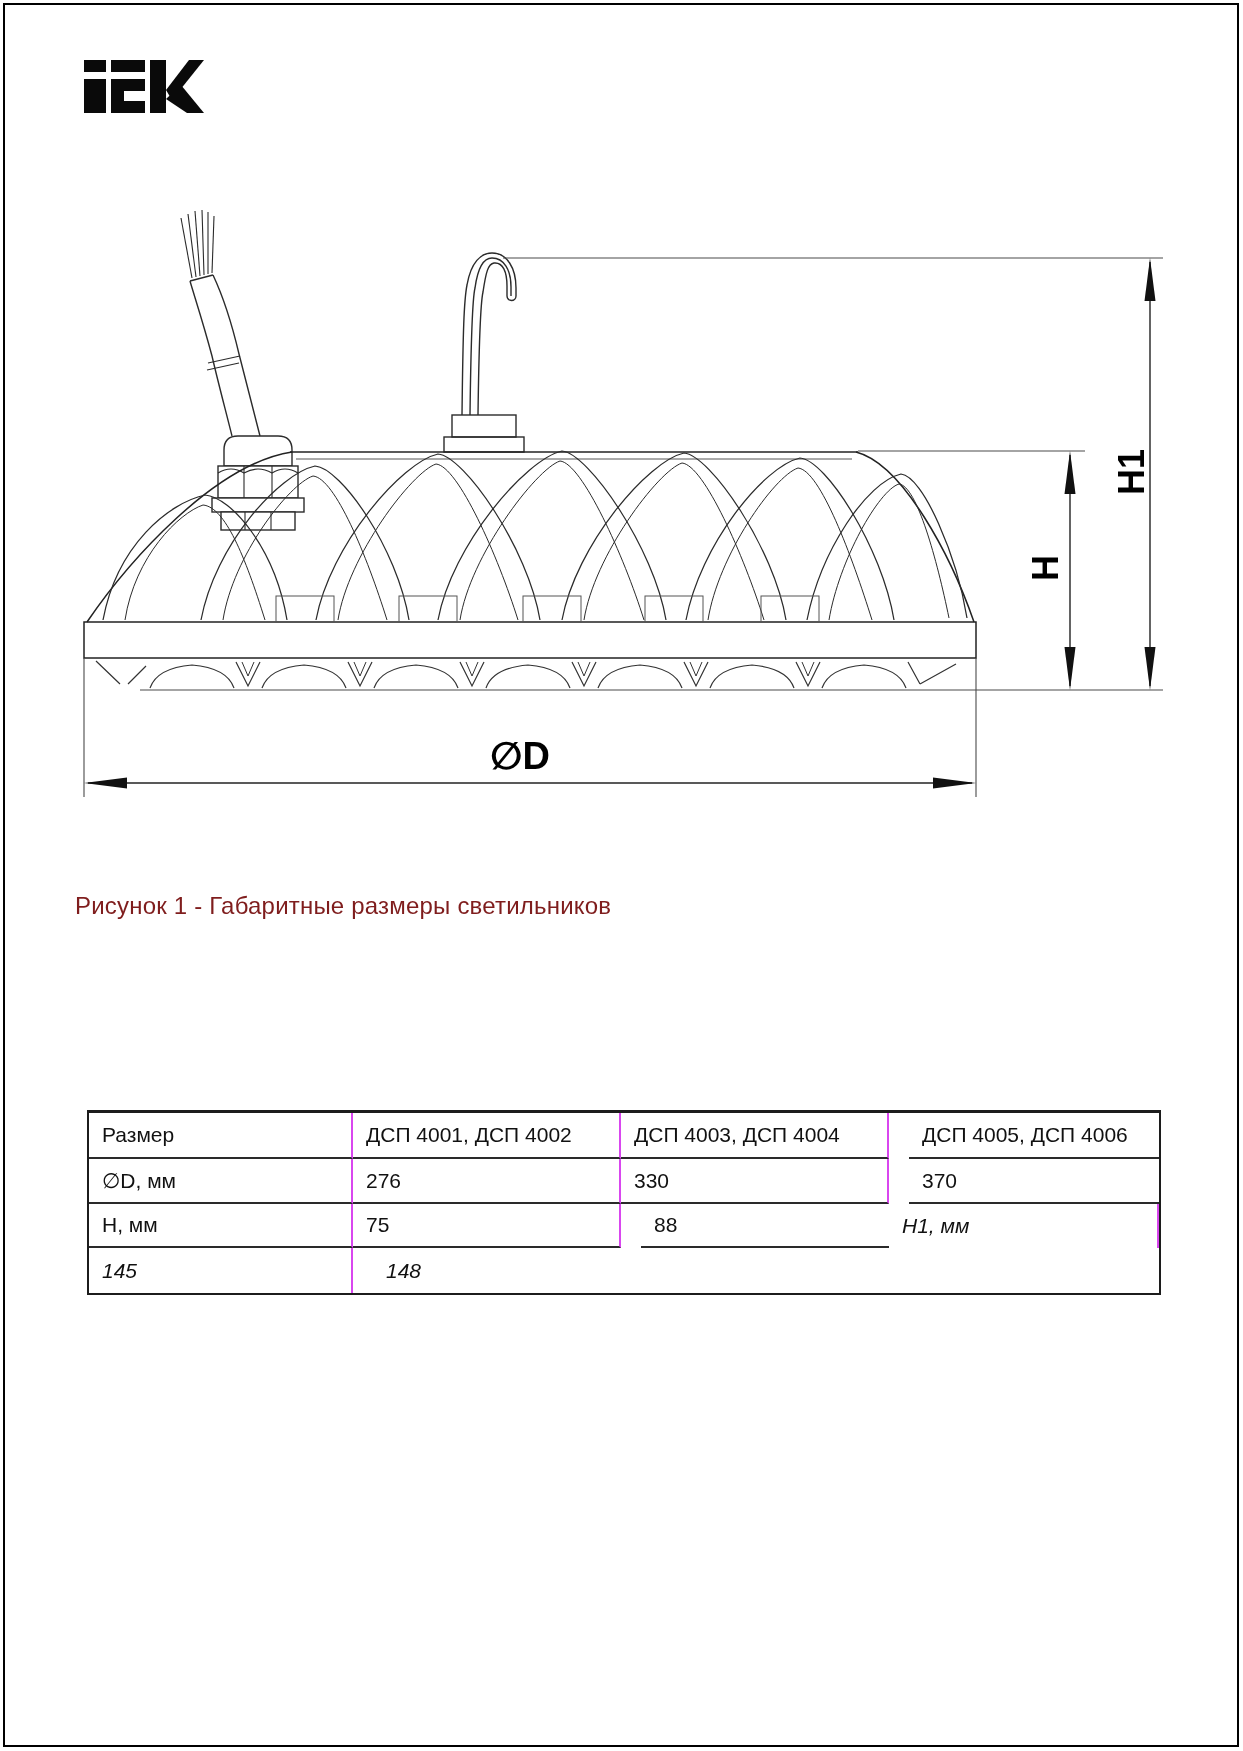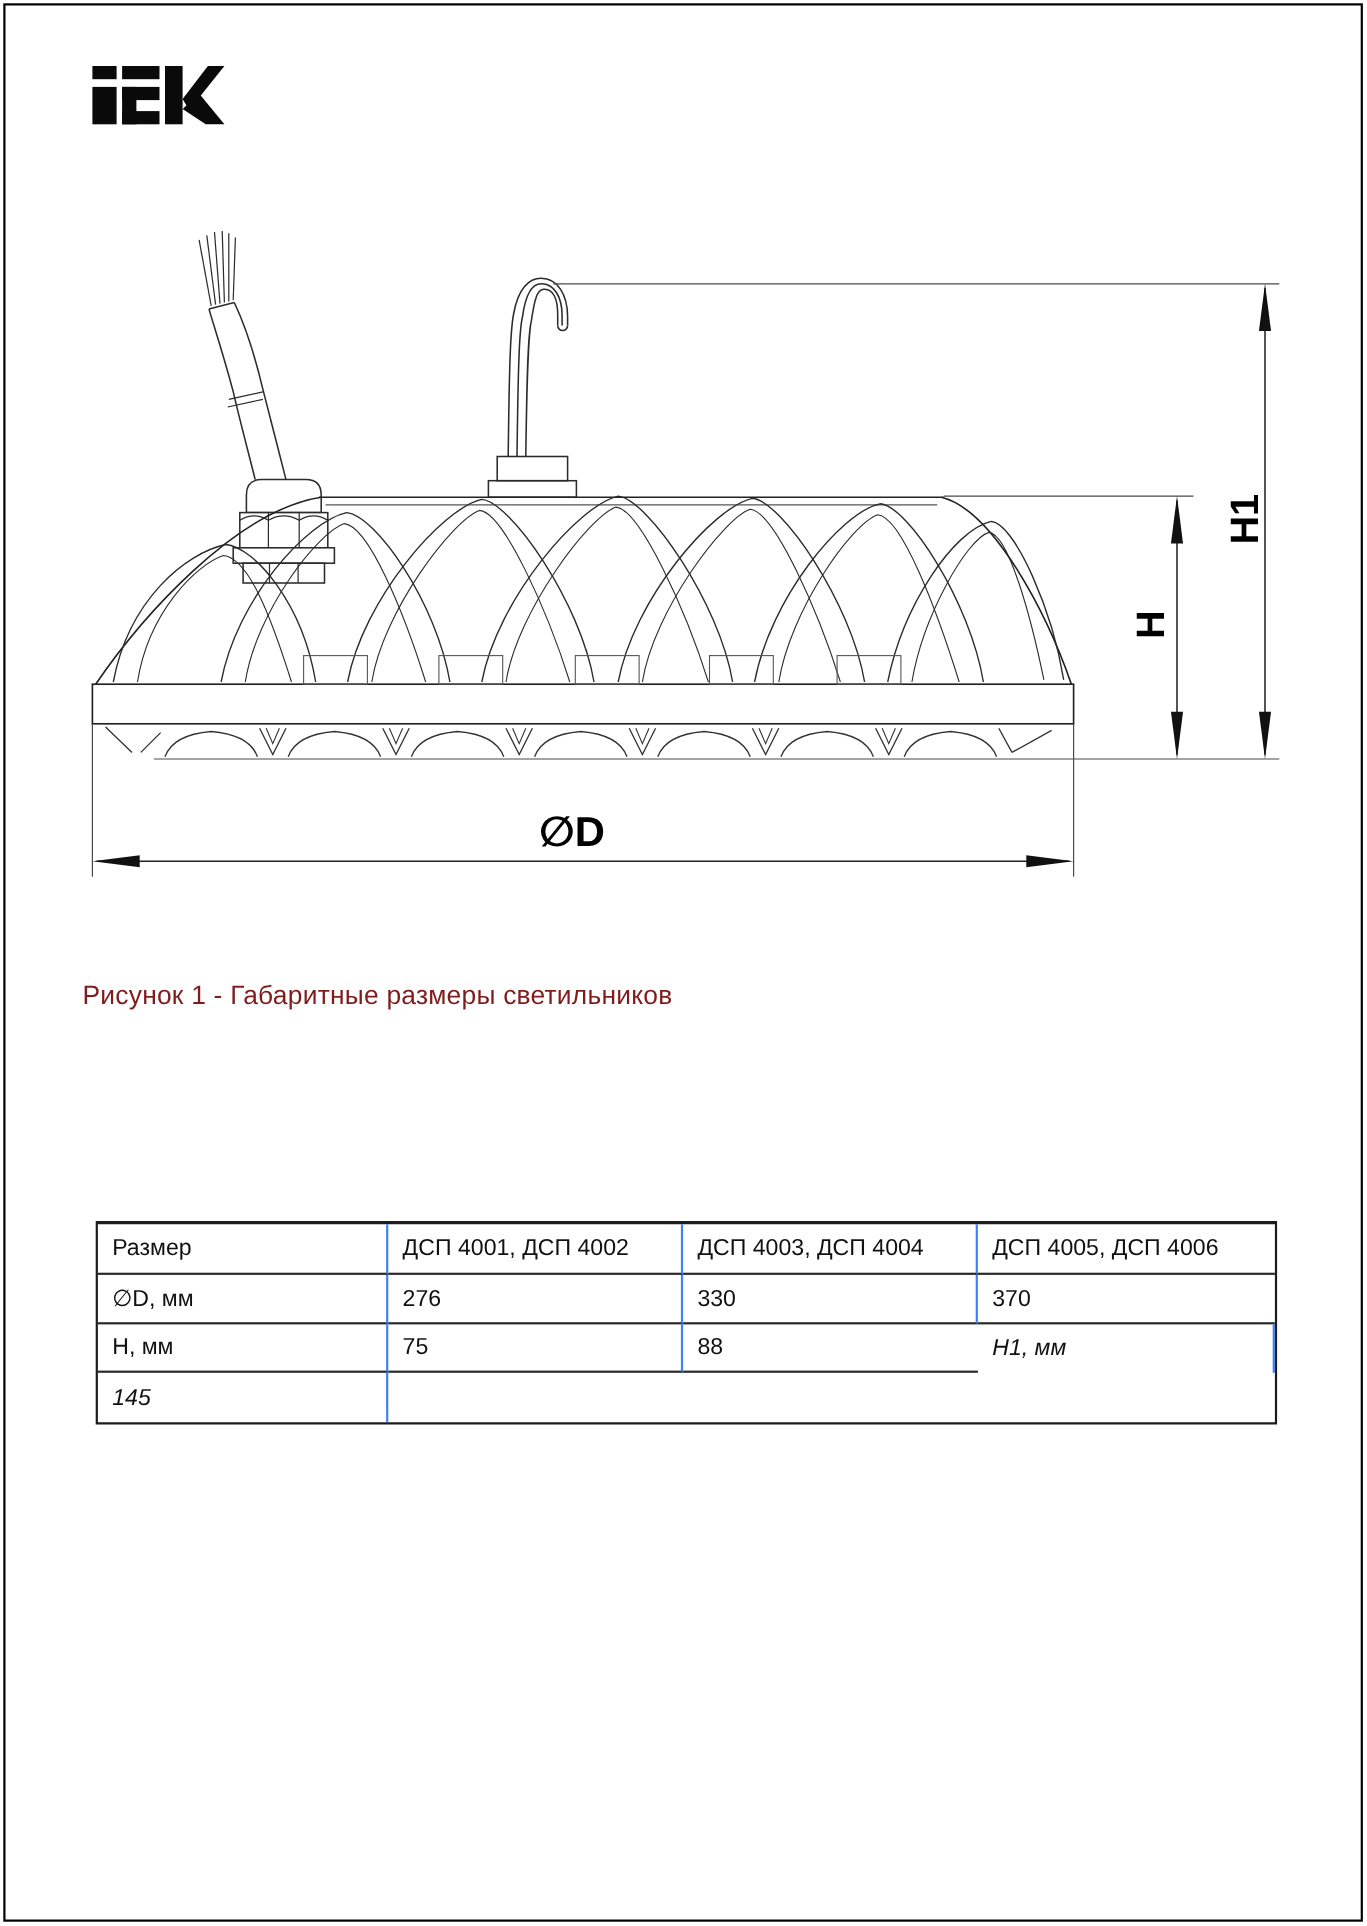--- a/index.html
+++ b/index.html
@@ -23,26 +23,26 @@
   .dim-table {
     position:absolute; left:87px; top:1110px;
     display:grid;
     grid-template-columns:264px 268px 268px 270px;
     grid-template-rows:46px 45px 44px 45px;
     border:2px solid #1c1c1c; border-top-width:3px;
     background:#fff;
     font-size:21px; color:#111;
   }
   .dim-table .cell {
-    border-right:2px solid #3b82f6;
+    border-right:2px solid #d946ef;
     border-bottom:2px solid #2a2a2a;
     display:flex; align-items:center;
     padding-left:13px; white-space:nowrap; overflow:hidden;
   }
-  .dim-table .cell.col-last { border-right:none; }
+  .dim-table .cell.col-last { border-right:none;margin-left:20px; }
   .dim-table .cell.row-last { border-bottom:none;font-style:italic; }
 </style>
 </head>
 <body>
 
 <div class="page">
   <div class="page-border"></div>
 
   <svg class="logo-svg" width="260" height="140" viewBox="0 0 260 140">
     <g fill="#0a0a0a">
@@ -195,14 +195,15 @@
     <div class="cell">276</div>
     <div class="cell">330</div>
     <div class="cell col-last">370</div>
 
     <div class="cell">H, мм</div>
     <div class="cell">75</div>
     <div class="cell col-last">88</div>
 
     <div class="cell row-last">H1, мм</div>
     <div class="cell row-last">145</div>
+    <div class="cell row-last col-last">148</div>
   </div>
 </div>
 
 </body></html>

